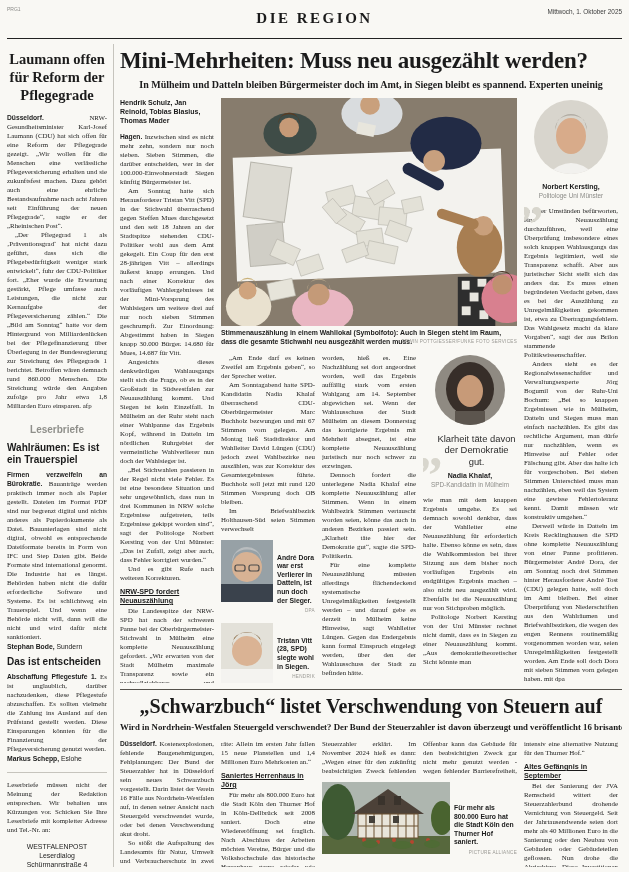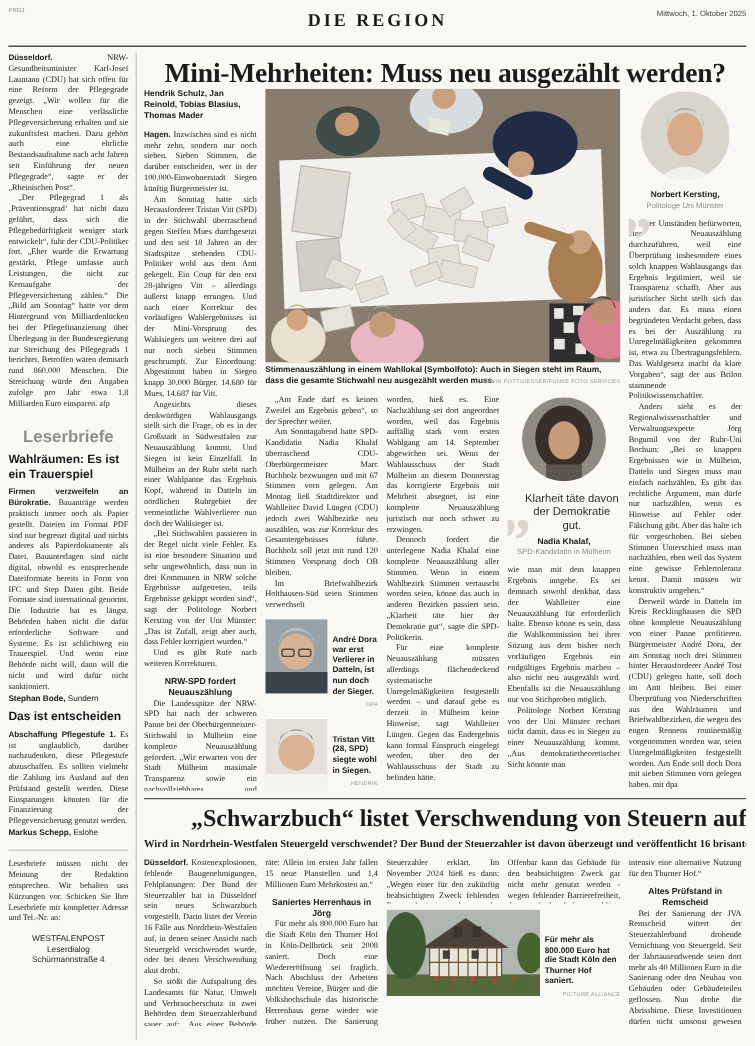--- a/index.html
+++ b/index.html
@@ -22,33 +22,33 @@
   .content { display:flex; gap:6px; height:828px; overflow:hidden; padding-top:5px; }
   .left-rail { width:100px; flex:0 0 auto; overflow:hidden; }
   .v-divider { width:1px; background:#c6c4bd; flex:0 0 auto; }
   .main-area { flex:1; overflow:hidden; }
 
   
   .bt { font-size:6.9px; line-height:9px; text-align:justify; hyphens:auto; }
   .bt p { margin:0; }
   .bt p + p, .bt .indent { text-indent:8px; }
   .lead-in { font-weight:700; font-family:"Liberation Sans",sans-serif; font-size:6.7px; }
-  .sub-head { font-family:"Liberation Sans",sans-serif; font-weight:700; font-size:7.2px; line-height:9px; margin:5px 0 1px 0; text-align:center; }
+  .sub-head { font-family:"Liberation Sans",sans-serif; font-weight:700; font-size:7.2px; line-height:9px; margin:5px 0 1px 0; text-align:left;text-decoration:underline; }
   .sig { font-family:"Liberation Sans",sans-serif; font-size:6.8px; margin-top:2px; text-align:left; }
   .sig b { font-weight:700; }
 
   
   .rail-headline { font-size:14.5px; line-height:18px; font-weight:700; text-align:center; margin:6px 0 9px 0; }
-  .gray-label { font-family:"Liberation Sans",sans-serif; font-weight:700; font-size:14px; color:#8f8f8a; text-align:center; margin:14px 0 7px 0; }
+  .gray-label { font-family:"Liberation Sans",sans-serif; font-weight:700; font-size:10px; color:#8f8f8a; text-align:center; margin:14px 0 7px 0; }
   .letter-head { font-family:"Liberation Sans",sans-serif; font-weight:700; font-size:10px; line-height:12px; margin:6px 0 4px 0; }
   .rail-note-rule { border:0; border-top:1px solid #c6c4bd; margin:10px 0 7px 0; }
   .address { font-family:"Liberation Sans",sans-serif; font-size:6.9px; line-height:9.2px; text-align:center; margin-top:8px; }
 
   
-  .main-headline { font-size:23px; font-weight:700; text-align:center; white-space:nowrap; letter-spacing:-0.2px; margin-top:4px; }
+  .main-headline { font-size:23px; font-weight:700; white-space:nowrap; letter-spacing:-0.2px; margin-top:4px; }
   .main-subhead { font-size:10px; font-weight:700; text-align:center; margin:5px 0 8px 0; }
   .cols { display:flex; gap:7px; height:585px; overflow:hidden; }
   .col { width:94px; flex:0 0 auto; overflow:hidden; }
   .col-group { width:296px; flex:0 0 auto; display:flex; flex-direction:column; overflow:hidden; }
   .byline { font-family:"Liberation Sans",sans-serif; font-weight:700; font-size:7px; line-height:9px; text-align:left; margin-bottom:7px; }
   .photo-main { width:296px; height:228px; display:block; }
   .photo-caption { position:relative; font-family:"Liberation Sans",sans-serif; font-weight:700; font-size:6.9px; line-height:8.8px; margin:3px 0 6px 0; text-align:left; }
   .credit { font-family:"Liberation Sans",sans-serif; font-weight:400; font-size:4.6px; color:#9a9994; letter-spacing:.3px; }
   .photo-caption .credit { position:absolute; right:0; bottom:0; }
   .sub-row { display:flex; gap:7px; flex:1; overflow:hidden; }
@@ -62,21 +62,21 @@
   .circle.n { width:70px; height:70px; }
   .circle svg { display:block; width:100%; height:100%; }
   .quote-wrap { position:relative; padding-left:13px; }
   .quote-glyph { position:absolute; left:-6px; top:-10px; font-size:52px; line-height:1; color:#d8d6cd; font-family:"Liberation Serif",serif; font-weight:700; }
   .quote-text { font-family:"Liberation Sans",sans-serif; font-size:9.4px; line-height:11.6px; color:#2d2d2d; }
   .quote-name { font-family:"Liberation Sans",sans-serif; font-weight:700; font-size:7px; margin-top:4px; }
   .quote-role { font-family:"Liberation Sans",sans-serif; font-size:6.4px; color:#8c8c88; }
 
   
   .bottom-rule { border:0; border-top:1px solid #55524c; margin:6px 0 5px 0; }
-  .bottom-headline { font-size:20px; font-weight:700; text-align:right; white-space:nowrap; }
+  .bottom-headline { font-size:20px; font-weight:700; text-align:center; white-space:nowrap; }
   .bottom-subhead { font-size:8.8px; font-weight:700; text-align:center; white-space:nowrap; margin:4px 0 7px 0; }
   .bcols { display:flex; gap:7px; height:140px; overflow:hidden; }
   .bcol { width:94px; flex:0 0 auto; overflow:hidden; }
   .b-group { width:195px; flex:0 0 auto; display:flex; flex-direction:column; overflow:hidden; }
   .b-group-text { display:flex; gap:7px; height:38px; overflow:hidden; }
   .b-group-text .bcol { height:38px; }
   .b-photo-row { display:flex; gap:4px; margin-top:5px; }
   .b-photo-row svg { width:128px; height:72px; flex:0 0 auto; }
   .side-cap { flex:1; font-family:"Liberation Sans",sans-serif; font-weight:700; font-size:6.8px; line-height:8.6px; text-align:left; padding-top:22px; }
   .side-cap .credit { display:block; text-align:right; margin-top:2px; }
@@ -89,20 +89,21 @@
   <header class="masthead">
     <span class="edition">PRG1</span>
     <div class="section-title">DIE REGION</div>
     <span class="issue-date">Mittwoch, 1. Oktober 2025</span>
   </header>
   <hr class="masthead-rule">
 
   <div class="content">
 
     <aside class="left-rail">
+      <h2 class="rail-headline">Laumann offen für Reform der Pflegegrade</h2>
       <div class="bt">
         <p><b class="lead-in">Düsseldorf.</b><span> NRW-Gesundheitsminister Karl-Josef Laumann (CDU) hat sich offen für eine Reform der Pflegegrade gezeigt. „Wir wollen für die Menschen eine verlässliche Pflegeversicherung erhalten und sie zukunftsfest machen. Dazu gehört auch eine ehrliche Bestandsaufnahme nach acht Jahren seit Einführung der neuen Pflegegrade“, sagte er der „Rheinischen Post“.</span></p>
         <p>„Der Pflegegrad 1 als ‚Präventionsgrad‘ hat nicht dazu geführt, dass sich die Pflegebedürftigkeit weniger stark entwickelt“, fuhr der CDU-Politiker fort. „Eher wurde die Erwartung gestärkt, Pflege umfasse auch Leistungen, die nicht zur Kernaufgabe der Pflegeversicherung zählen.“ Die „Bild am Sonntag“ hatte vor dem Hintergrund von Milliardenlücken bei der Pflegefinanzierung über Überlegung in der Bundesregierung zur Streichung des Pflegegrads 1 berichtet. Betroffen wären demnach rund 860.000 Menschen. Die Streichung würde den Angaben zufolge pro Jahr etwa 1,8 Milliarden Euro einsparen. afp</p>
       </div>
 
       <div class="gray-label">Leserbriefe</div>
 
       <h3 class="letter-head">Wahlräumen: Es ist ein Trauerspiel</h3>
       <div class="bt">
         <p><b class="lead-in">Firmen verzweifeln an Bürokratie.</b><span> Bauanträge werden praktisch immer noch als Papier gestellt. Dateien im Format PDF sind nur begrenzt digital und nichts anderes als Papierdokumente als Datei. Bauunterlagen sind nicht digital, obwohl es entsprechende Dateiformate bereits in Form von IFC und Step Daten gibt. Beide Formate sind international genormt. Die Industrie hat es längst. Behörden haben nicht die dafür erforderliche Software und Systeme. Es ist schlichtweg ein Trauerspiel. Und wenn eine Behörde nicht will, dann will die nicht und wird dafür nicht sanktioniert.</span></p>
@@ -127,20 +128,21 @@
 
       </div>
 
     </aside>
 
     <div class="v-divider"></div>
 
     <main class="main-area">
 
       <h1 class="main-headline">Mini-Mehrheiten: Muss neu ausgezählt werden?</h1>
+      <div class="main-subhead">In Mülheim und Datteln bleiben Bürgermeister doch im Amt, in Siegen bleibt es spannend. Experten uneinig</div>
 
       <div class="cols">
 
         <div class="col bt">
           <div class="byline">Hendrik Schulz, Jan Reinold, Tobias Blasius, Thomas Mader</div>
           <p><b class="lead-in">Hagen.</b><span> Inzwischen sind es nicht mehr zehn, sondern nur noch sieben. Sieben Stimmen, die darüber entscheiden, wer in der 100.000-Einwohnerstadt Siegen künftig Bürgermeister ist.</span></p>
           <div>
               <p class="indent">Am Sonntag hatte sich Herausforderer Tristan Vitt (SPD) in der Stichwahl überraschend gegen Steffen Mues durchgesetzt und den seit 18 Jahren an der Stadtspitze stehenden CDU-Politiker wohl aus dem Amt gekegelt. Ein Coup für den erst 28-jährigen Vitt – allerdings äußerst knapp errungen. Und nach einer Korrektur des vorläufigen Wahlergebnisses ist der Mini-Vorsprung des Wahlsiegers um weitere drei auf nur noch sieben Stimmen geschrumpft. Zur Einordnung: Abgestimmt haben in Siegen knapp 30.000 Bürger. 14.680 für Mues, 14.687 für Vitt.</p>
               <p class="indent">Angesichts dieses denkwürdigen Wahlausgangs stellt sich die Frage, ob es in der Großstadt in Südwestfalen zur Neuauszählung kommt. Und Siegen ist kein Einzelfall. In Mülheim an der Ruhr steht nach einer Wahlpanne das Ergebnis Kopf, während in Datteln im nördlichen Ruhrgebiet der vermeintliche Wahlverlierer nun doch der Wahlsieger ist.</p>
               <p class="indent">„Bei Stichwahlen passieren in der Regel nicht viele Fehler. Es ist eine besondere Situation und sehr ungewöhnlich, dass nun in drei Kommunen in NRW solche Ergebnisse aufgetreten, teils Ergebnisse gekippt worden sind“, sagt der Politologe Norbert Kersting von der Uni Münster: „Das ist Zufall, zeigt aber auch, dass Fehler korrigiert wurden.“</p>
@@ -388,21 +390,21 @@
             </svg>
             <div class="side-cap">
               <span>Für mehr als 800.000 Euro hat die Stadt Köln den Thurner Hof saniert.</span>
               <span class="credit">PICTURE ALLIANCE</span>
             </div>
           </div>
         </div>
 
         <div class="bcol bt">
           <p>intensiv eine alternative Nutzung für den Thurner Hof.“</p>
-          <div class="sub-head">Altes Prüfstand in Remscheid</div>
+          <div class="sub-head">Altes Gefängnis in September</div>
           <div>
               <p class="indent">Bei der Sanierung der JVA Remscheid wittert der Steuerzahlerbund drohende Vernichtung von Steuergeld. Seit der Jahrtausendwende seien dort mehr als 40 Millionen Euro in die Sanierung oder den Neubau von Gebäuden oder Gebäudeteilen geflossen. Nun drohe die Abrissbirne. Diese Investitionen dürfen nicht umsonst gewesen sein. Ein Sprecher des Justizministeriums sagte, dass das Hauptgebäude aus dem vorletzten Jahrhundert abgerissen werden müsse, daran bestünden keine Zweifel. dpa</p>
             </div>
         </div>
       </div>
 
     </main>
   </div>
 </div>
 

